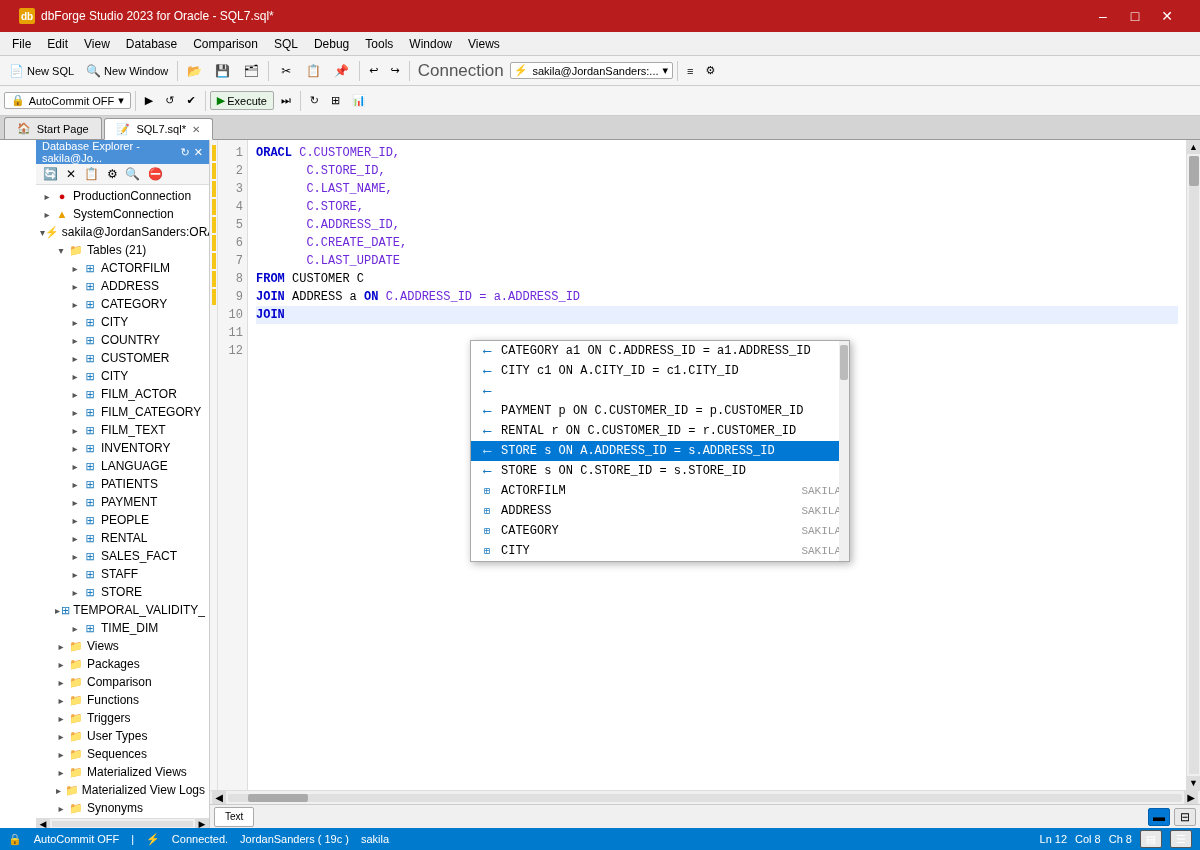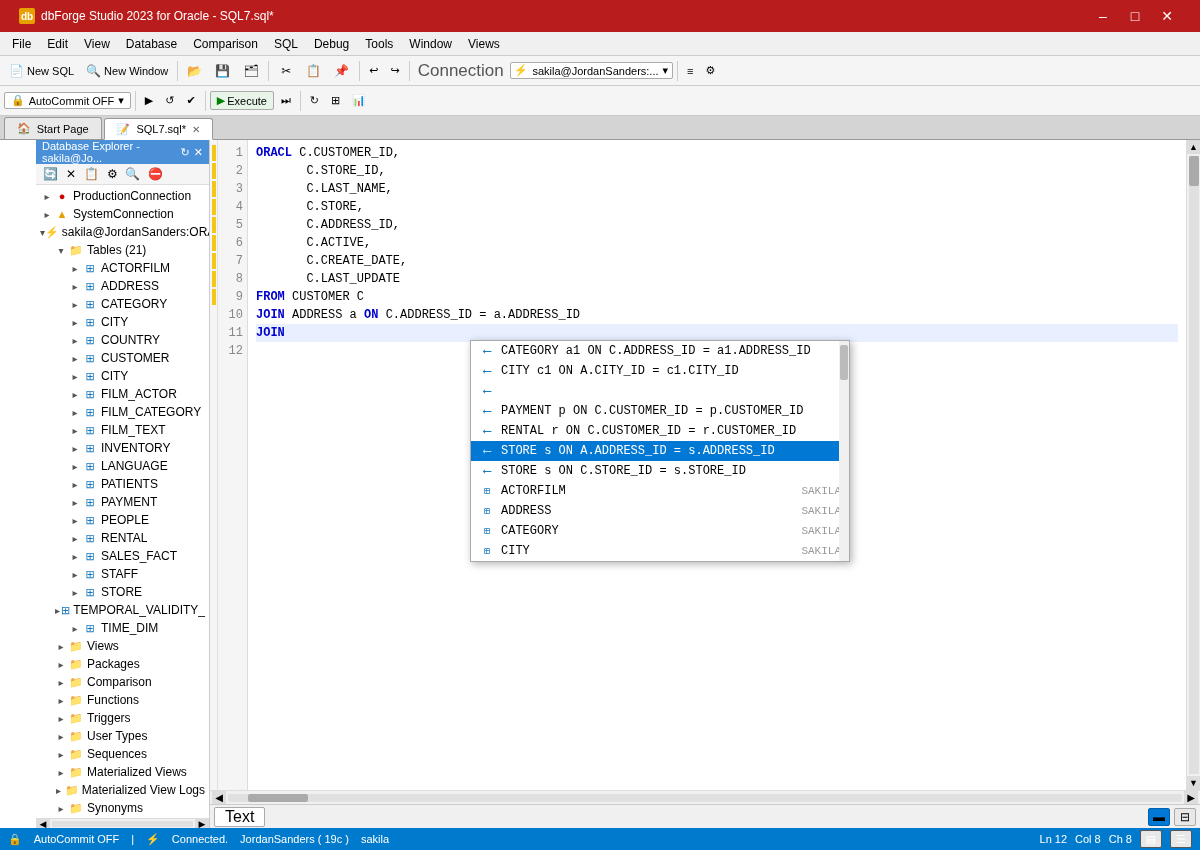--- a/index.html
+++ b/index.html
@@ -60,39 +60,39 @@
     .editor-area { flex: 1; display: flex; flex-direction: column; background: white; overflow: hidden; position: relative; }
     .editor-content { flex: 1; display: flex; overflow: hidden; position: relative; }
     .line-numbers { width: 30px; background: #f5f5f5; border-right: 1px solid #ddd; padding: 4px 0; font-family: 'Courier New', monospace; font-size: 12px; color: #888; line-height: 18px; text-align: right; padding-right: 4px; user-select: none; }
     .line-number { height: 18px; }
     .editor-marker { width: 8px; background: #f5f5f5; border-right: 1px solid #e0e0e0; padding: 4px 0; }
     .marker-line { height: 18px; display: flex; align-items: center; justify-content: center; }
     .marker-yellow { width: 4px; height: 16px; background: #f5c518; }
     .code-area { flex: 1; overflow: auto; padding: 4px 8px; font-family: 'Courier New', monospace; font-size: 12px; line-height: 18px; position: relative; }
     .code-line { height: 18px; white-space: pre; }
     .kw { color: #0000cc; font-weight: bold; }
-    .id { color: #000000; }
+    .id { color: #6d28d9; }
     .current-line { background: #e8f0ff; }
     
     
     .autocomplete { position: absolute; left: 260px; top: 200px; width: 380px; background: white; border: 1px solid #aaa; box-shadow: 2px 2px 8px rgba(0,0,0,0.3); z-index: 100; }
     .autocomplete-list { max-height: 220px; overflow-y: auto; }
     .ac-item { display: flex; align-items: center; padding: 2px 8px; font-size: 12px; font-family: 'Courier New', monospace; cursor: pointer; }
     .ac-item.selected { background: #0078d4; color: white; }
     .ac-icon { width: 16px; height: 16px; display: inline-flex; align-items: center; justify-content: center; margin-right: 6px; font-size: 10px; }
     .ac-schema { color: #999; margin-left: auto; font-size: 11px; }
 
     
     .status-bar { height: 22px; background: #007acc; color: white; display: flex; align-items: center; padding: 0 8px; font-size: 11px; justify-content: space-between; }
     .status-left { display: flex; align-items: center; gap: 12px; }
     .status-right { display: flex; align-items: center; gap: 8px; }
 
     
     .bottom-tabs { height: 24px; background: #f0f0f0; display: flex; align-items: center; padding: 0 4px; border-top: 1px solid #ccc; justify-content: space-between; }
-    .bottom-tab { height: 20px; padding: 0 10px; display: flex; align-items: center; cursor: pointer; font-size: 16px; border: 1px solid transparent; border-radius: 2px; }
+    .bottom-tab { height: 20px; padding: 0 10px; display: flex; align-items: center; cursor: pointer; font-size: 10px; border: 1px solid transparent; border-radius: 2px; }
     .bottom-tab.active { border-color: #aaa; background: white; }
     .bottom-tab-right { display: flex; align-items: center; gap: 4px; }
     .view-btn { width: 22px; height: 18px; display: flex; align-items: center; justify-content: center; cursor: pointer; border: 1px solid #aaa; border-radius: 2px; background: #e8e8e8; }
     .view-btn.active { background: #0078d4; border-color: #0060b0; }
 
     
     ::-webkit-scrollbar { width: 8px; height: 8px; }
     ::-webkit-scrollbar-track { background: #f0f0f0; }
     ::-webkit-scrollbar-thumb { background: #aaa; border-radius: 2px; }
 
@@ -540,21 +540,20 @@
           <div class="line-number">11</div>
           <div class="line-number">12</div>
         </div>
 
       <div class="code-area" id="code-area">
           <div class="code-line"><span class="kw">ORACL</span><span class="id"> C.CUSTOMER_ID,</span></div>
           <div class="code-line"><span class="id">       C.STORE_ID,</span></div>
           <div class="code-line"><span class="id">       C.LAST_NAME,</span></div>
           <div class="code-line"><span class="id">       C.STORE,</span></div>
           <div class="code-line"><span class="id">       C.ADDRESS_ID,</span></div>
-          <div class="code-line"><span class="id">       C.ACTIVE,</span></div>
           <div class="code-line"><span class="id">       C.CREATE_DATE,</span></div>
           <div class="code-line"><span class="id">       C.LAST_UPDATE</span></div>
           <div class="code-line"><span class="kw">FROM</span> CUSTOMER C</div>
           <div class="code-line"><span class="kw">JOIN</span> ADDRESS a <span class="kw">ON</span><span class="id"> C.ADDRESS_ID = a.ADDRESS_ID</span></div>
           <div class="code-line current-line"><span class="kw">JOIN</span> </div>
         </div>
 
       <div class="autocomplete" id="autocomplete-popup">
         <div class="autocomplete-list" id="autocomplete-list">
             <div class="ac-item">

